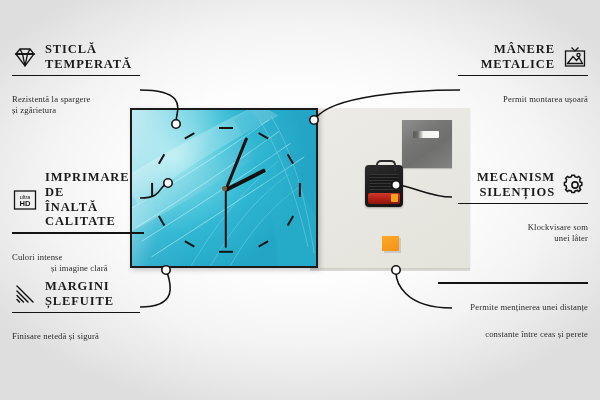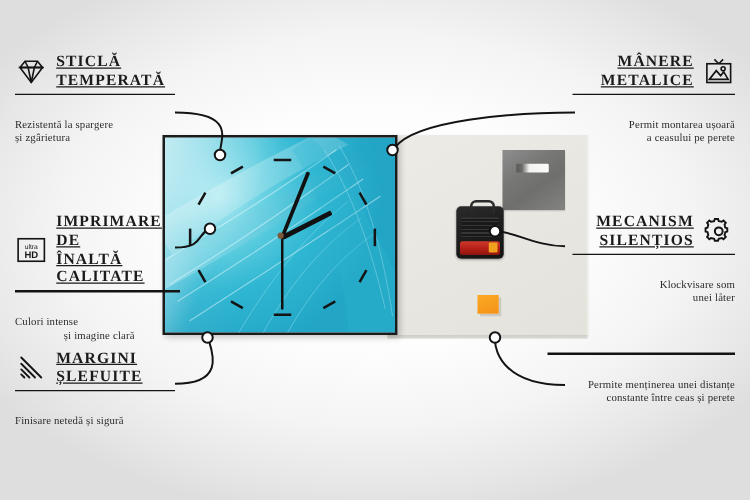--- a/index.html
+++ b/index.html
@@ -88,21 +88,21 @@
   .pivot{
     position:absolute;left:50%;top:50%;width:5px;height:5px;margin:-2.5px 0 0 -2.5px;
     background:#7a5a3a;border-radius:50%;
   }
 
   
   .callout{position:absolute;}
   .co-head{display:flex;align-items:center;gap:7px;}
   .co-title{
     font-size:12.5px;font-weight:bold;letter-spacing:.9px;color:#1b1b1b;
-    line-height:1.18;text-transform:uppercase;text-decoration:underline;
+    line-height:1.18;text-transform:uppercase;
   }
   .co-rule{height:1.6px;background:#131313;margin-top:3px;}
   .co-sub{
     font-size:8.6px;color:#2a2a2a;line-height:1.30;margin-top:18px;letter-spacing:.15px;
   }
   .left .co-head{justify-content:flex-start;}
   .left .co-title{text-align:left;}
   .left .co-sub{text-align:left;}
   .right .co-head{justify-content:flex-end;flex-direction:row;align-items:center;}
   .right .co-title{text-align:right;}
@@ -279,21 +279,20 @@
           <rect x="3.5" y="6" width="19" height="15"></rect>
           <path d="M13,6 L9.5,2.5 M13,6 L16.5,2.5"></path>
           <path d="M5.5,18.5 L11,11.5 L14.5,15.5 L17,12.5 L20.5,18.5 Z"></path>
           <circle cx="16.5" cy="10" r="1.6"></circle>
         </g>
           </svg>
       </span>
     </div>
     <div class="co-rule" style="width:130px;margin-left:auto;"></div>
     <div class="co-sub">Permit montarea ușoară</div>
-    <div class="co-sub" style="margin-top:0;">a ceasului pe perete</div>
   </div>
 
   <div class="callout right" style="left:458px;top:170px;width:130px;">
     <div class="co-head">
       <div>
         <div class="co-title">MECANISM</div>
         <div class="co-title">SILENȚIOS</div>
       </div>
       <span class="ico">
         <svg viewBox="0 0 26 24">
@@ -305,16 +304,16 @@
       </span>
     </div>
     <div class="co-rule" style="width:130px;margin-left:auto;"></div>
     <div class="co-sub">Klockvisare som</div>
     <div class="co-sub" style="margin-top:0;">unei låter</div>
   </div>
 
   <div class="callout right" style="left:438px;top:279px;width:150px;">
     <div class="co-rule" style="width:150px;margin-left:auto;"></div>
     <div class="co-sub">Permite menținerea unei distanțe</div>
-    <div class="co-sub" style="margin-top:0;">constante între ceas și perete</div>
+    <div class="co-sub" style="margin-top:16px;">constante între ceas și perete</div>
   </div>
 
 </div>
 
 </body></html>

